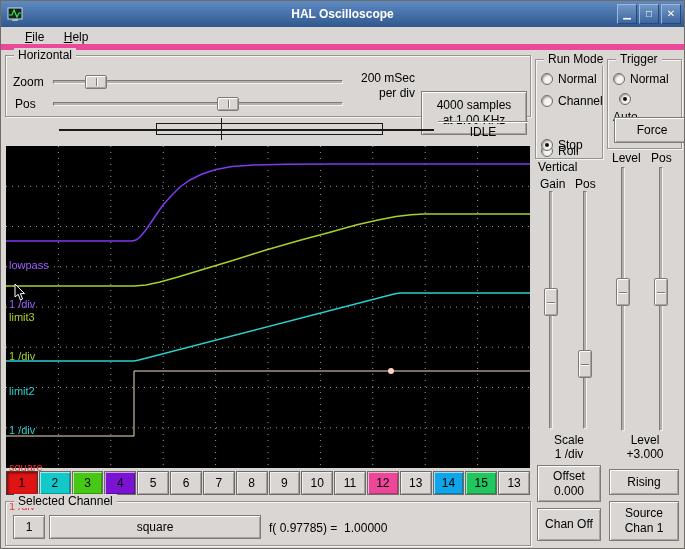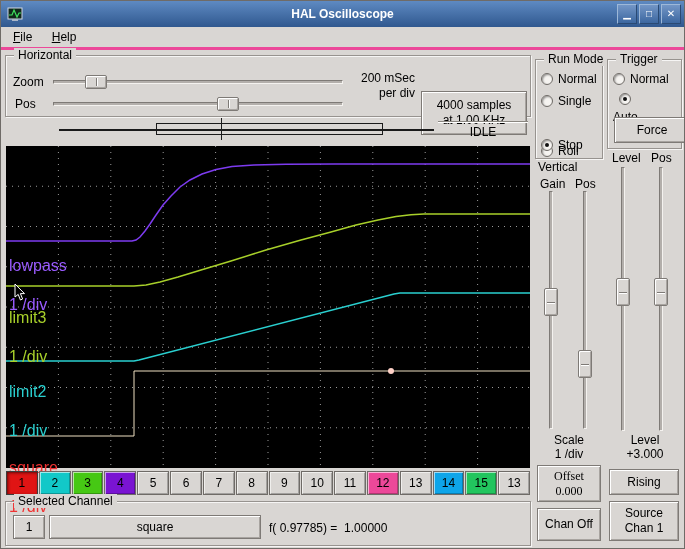--- a/index.html
+++ b/index.html
@@ -7,21 +7,21 @@
   .window { position:relative; width:685px; height:549px; background:#d9d6d3; border:1px solid #6f6b67; overflow:hidden; }
 
   
   .titlebar { position:absolute; left:0; top:0; width:100%; height:26px; background:linear-gradient(#5e8ac2,#30588f); }
   .title-text { position:absolute; left:0; right:0; top:0; line-height:26px; text-align:center; color:#fff; font-weight:bold; }
   .app-icon { position:absolute; left:6px; top:5px; width:16px; height:16px; }
   .winbtns { position:absolute; right:3px; top:3px; display:flex; gap:2px; }
   .winbtn { width:20px; height:20px; background:linear-gradient(#7396c6,#3c67a0); border:1px solid; border-color:#9db8d8 #2a4a74 #2a4a74 #9db8d8; color:#fff; font-size:10px; line-height:18px; text-align:center; }
 
   
-  .menubar { position:absolute; left:0; top:26px; width:100%; height:23px; background:#d9d6d3; border-bottom:3px solid #ec4899; padding-left:4px; }
+  .menubar { position:absolute; left:0; top:26px; width:100%; height:23px; background:#d9d6d3; border-bottom:6px solid #ec4899; padding-left:16px; }
   .menu-item { display:inline-block; padding:3px 8px; }
   .menu-item::first-letter { text-decoration:underline; }
 
   
   .frame { position:absolute; border:1px solid #97938f; box-shadow:inset 1px 1px 0 rgba(255,255,255,.75), 1px 1px 0 rgba(255,255,255,.75); }
   .legend { position:absolute; top:-8px; left:8px; background:#d9d6d3; padding:0 4px; line-height:14px; white-space:nowrap; }
   .label { position:absolute; white-space:nowrap; }
 
   .btn { position:absolute; background:#d9d6d3; border:1px solid #7e7a76; box-shadow:inset 1px 1px 0 #fff, inset -1px -1px 0 #a8a4a0; display:flex; flex-direction:column; align-items:center; justify-content:center; text-align:center; line-height:15px; cursor:default; }
 
@@ -49,21 +49,21 @@
   
   .recbar { position:absolute; left:5px; top:118px; width:524px; height:24px; }
   .rec-line { position:absolute; left:53px; top:10px; width:375px; height:2px; background:#1a1a1a; }
   .rec-window { position:absolute; left:150px; top:4px; width:227px; height:12px; border:1px solid #1a1a1a; }
   .rec-tick { position:absolute; left:215px; top:-1px; width:1px; height:22px; background:#1a1a1a; }
   .idle-box { position:absolute; left:437px; top:120px; width:90px; height:20px; border-top:1px solid #8a8680; box-shadow:inset 0 1px 0 #fff; text-align:center; line-height:20px; }
 
   
   .scope { position:absolute; left:5px; top:145px; width:524px; height:322px; background:#000; }
   .scope svg { position:absolute; left:0; top:0; }
-  .scope-label { position:absolute; left:3px; font-size:16px; line-height:13px; white-space:pre; }
+  .scope-label { position:absolute; left:3px; font-size:11px; line-height:13px; white-space:pre; }
   .sl-0 { top:87px; } .sl-1 { top:139px; } .sl-2 { top:213px; } .sl-3 { top:289px; }
   .cursor { position:absolute; left:8px; top:138px; }
 
   
   .radio-row { position:absolute; display:flex; align-items:center; gap:5px; height:16px; }
   .radio { position:relative; width:12px; height:12px; border-radius:50%; background:#f6f4f1; border:1px solid #6f6b67; box-shadow:inset 1px 1px 2px rgba(0,0,0,.4); flex:0 0 auto; }
   .radio-row.checked .radio::after { content:""; position:absolute; left:3px; top:3px; width:4px; height:4px; border-radius:50%; background:#111; }
   .rm-0 { left:540px; top:70px; } .rm-1 { left:540px; top:92px; }
   .rm-2 { left:540px; top:114px;margin-top:28px; } .rm-3 { left:540px; top:136px; }
   .tr-0 { left:612px; top:70px; } .tr-1 { left:612px; top:92px;flex-direction:column; }
@@ -75,21 +75,21 @@
   .vslider { position:absolute; width:16px; }
   .vslider .trough { position:absolute; top:0; bottom:0; left:6px; width:4px; background:#b3afab; border:1px solid; border-color:#7e7a76 #f4f2ef #f4f2ef #7e7a76; }
   .vslider .handle { position:absolute; left:1px; width:14px; height:28px; background:#d9d6d3; border:1px solid #7e7a76; border-radius:2px; box-shadow:inset 1px 1px 0 #fff, inset -1px -1px 0 #a8a4a0; }
   .vslider .handle::after { content:""; position:absolute; left:2px; right:2px; top:13px; height:1px; background:#7e7a76; box-shadow:0 1px 0 #fff; }
   .gain-slider { left:542px; top:190px; height:238px; } .gain-slider .handle { top:97px; }
   .vposs-slider { left:576px; top:190px; height:238px; } .vposs-slider .handle { top:159px; }
   .tlevel-slider { left:614px; top:166px; height:264px; } .tlevel-slider .handle { top:111px; }
   .tpos-slider { left:652px; top:166px; height:264px; } .tpos-slider .handle { top:111px; }
   .scale-cap { left:534px; top:432px; width:68px; text-align:center; }
   .scale-val { left:534px; top:446px; width:68px; text-align:center; }
-  .offset-btn { left:536px; top:464px; width:64px; height:37px;font-family:Liberation Serif, serif; }
+  .offset-btn { left:536px; top:464px; width:64px; height:37px; }
   .chanoff-btn { left:536px; top:507px; width:64px; height:33px; }
 
   
   .force-btn { left:613px; top:116px; width:76px; height:26px; }
   .tlevel-label { left:611px; top:150px; }
   .tpos-label { left:650px; top:150px; }
   .trd-cap { left:606px; top:432px; width:76px; text-align:center; }
   .trd-val { left:606px; top:446px; width:76px; text-align:center; }
   .rising-btn { left:608px; top:468px; width:70px; height:26px; }
   .source-btn { left:608px; top:500px; width:70px; height:40px; }
@@ -212,21 +212,21 @@
 
   <div class="frame rm-frame">
     <span class="legend">Run Mode</span>
   </div>
   <div class="radio-row rm-0">
     <span class="radio"></span>
     <span>Normal</span>
   </div>
   <div class="radio-row rm-1">
     <span class="radio"></span>
-    <span>Single</span>
+    <span>Channel</span>
   </div>
   <div class="radio-row rm-2">
     <span class="radio"></span>
     <span>Roll</span>
   </div>
   <div class="radio-row rm-3 checked">
     <span class="radio"></span>
     <span>Stop</span>
   </div>
 

